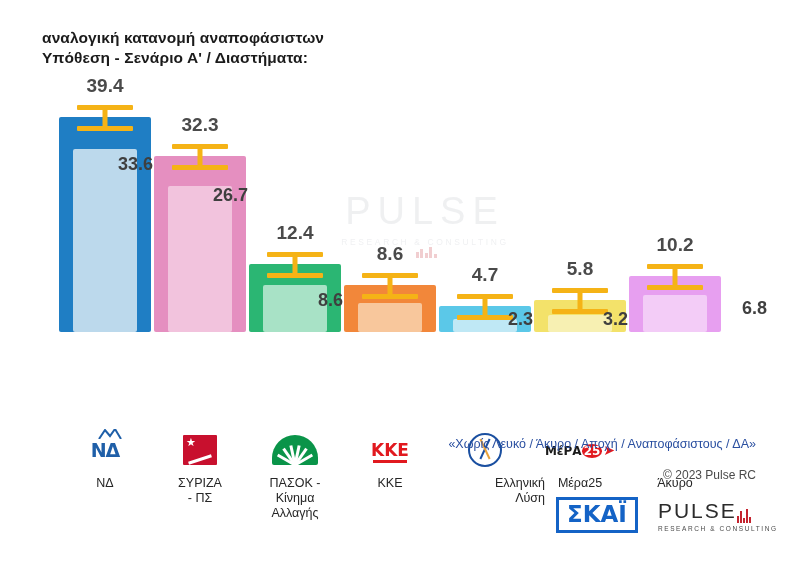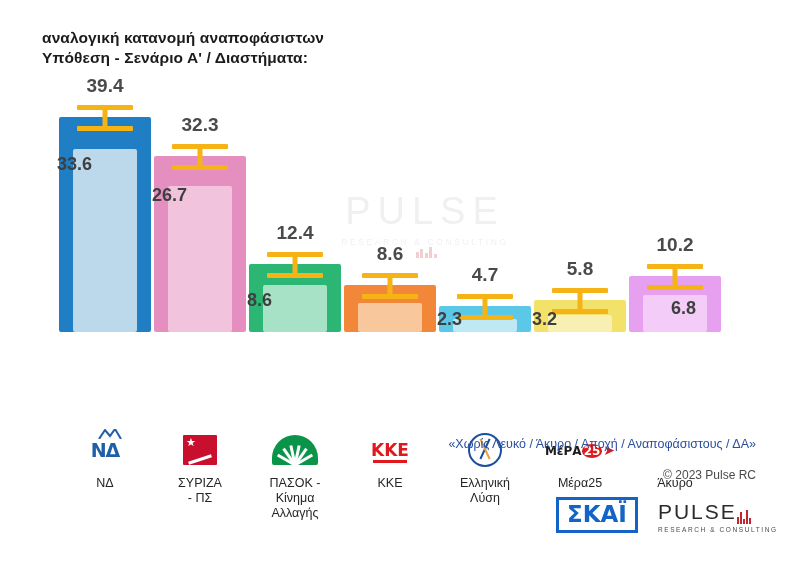--- a/index.html
+++ b/index.html
@@ -114,21 +114,21 @@
     width: 100%;
     text-align: center;
     font-size: 19px;
     font-weight: bold;
     color: #4a4a4a;
   }
   .val-inner {
     position: absolute;
     left: 0;
     width: 100%;
-    text-align: left;
+    text-align: right;
     font-size: 18px;
     font-weight: bold;
     color: #3f3f3f;
   }
   .errbar {
     position: absolute;
     left: 50%;
     transform: translateX(-50%);
     width: 56px;
     background: transparent;
@@ -300,21 +300,21 @@
     right: 42px;
     top: 468px;
     font-size: 12px;
     color: #4a4a4a;
   }
   .logos-footer {
     position: absolute;
     left: 556px;
     top: 497px;
     display: flex;
-    align-items: flex-end;
+    align-items: center;
     gap: 20px;
   }
   .skai-logo {
     border: 3px solid #1463c6;
     color: #1463c6;
     font-size: 23px;
     font-weight: bold;
     padding: 1px 8px 3px 8px;
     letter-spacing: 0px;
     font-family: "DejaVu Sans", sans-serif;
@@ -482,21 +482,21 @@
         </div>
       </div>
       <div class="party" style="position: absolute; left: 330px; top: 430px;">
         <div class="logo-box">
           <div class="logo-kke">ΚΚΕ<span class="bar-red"></span></div>
         </div>
         <div class="party-name">
           <div>ΚΚΕ</div>
         </div>
       </div>
-      <div class="party" style="position: absolute; left: 425px; top: 430px;">
+      <div class="party" style="position: absolute; left: 425px; top: 430px; text-align: right;">
         <div class="logo-box">
           <div class="logo-el">
             <span class="needle"></span>
             <span class="needle2"></span>
           </div>
         </div>
         <div class="party-name">
           <div>Ελληνική</div>
           <div>Λύση</div>
         </div>

